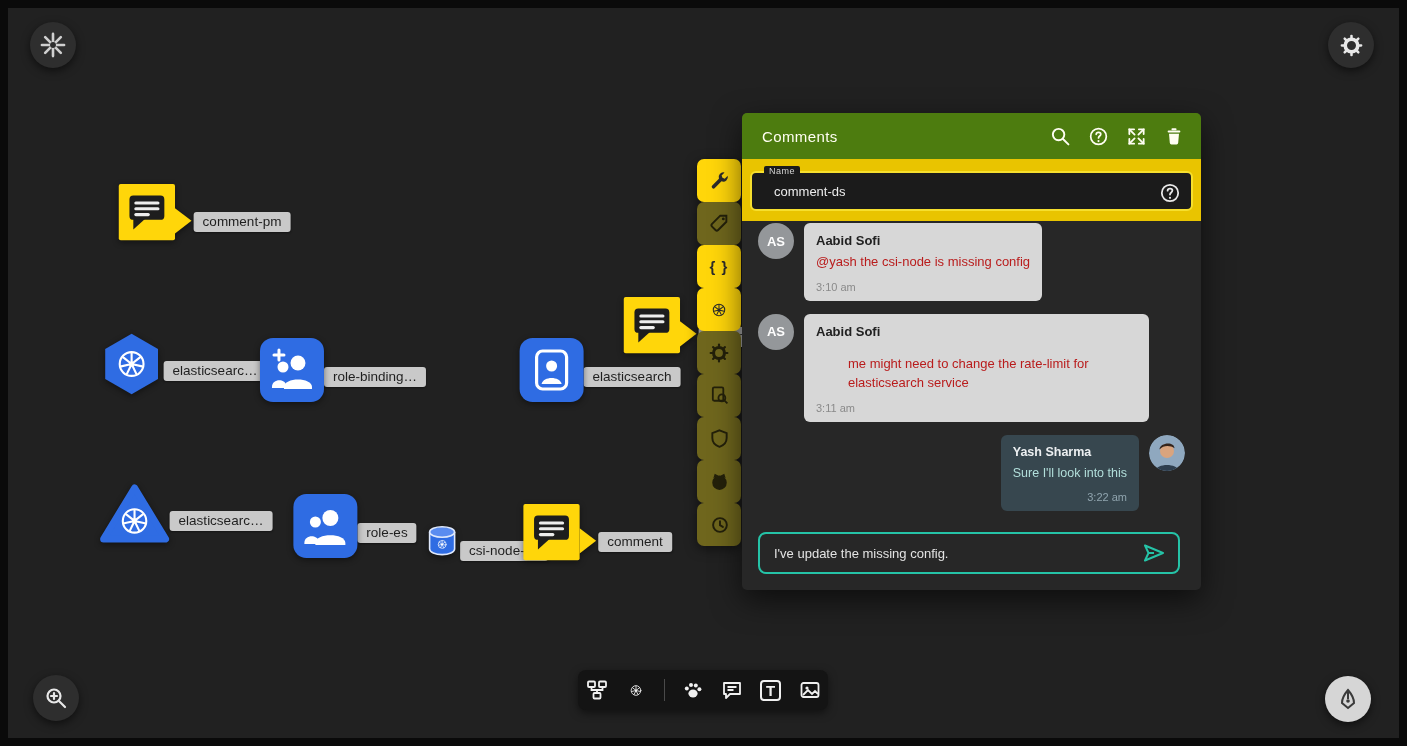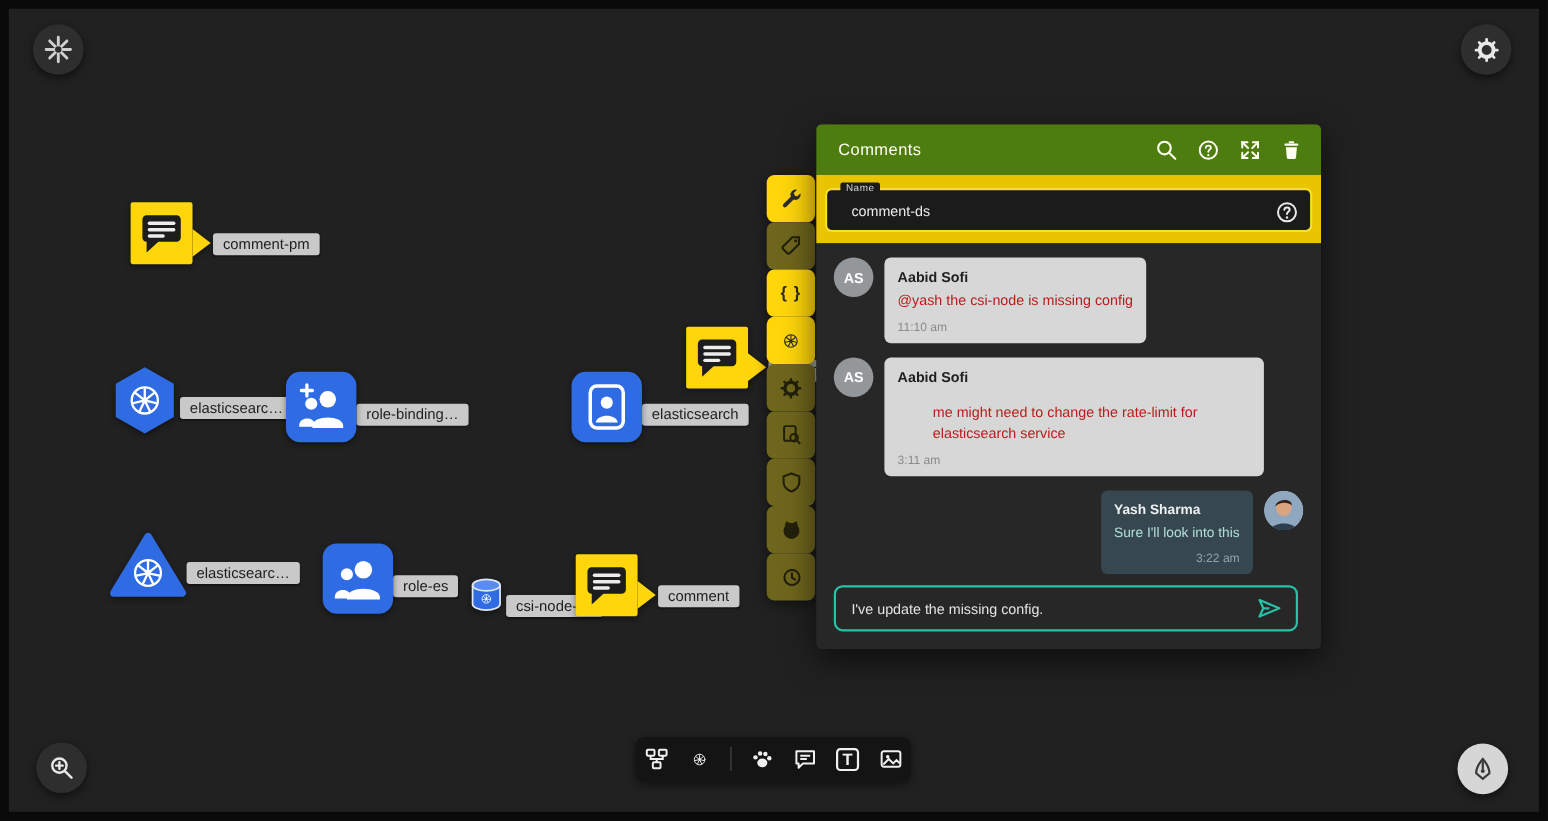--- a/index.html
+++ b/index.html
@@ -81,21 +81,21 @@
   .nf-label {
     position:absolute; top:-7px; left:12px; font-size:9px; color:#d5d5d5;
     background:#1b1b1b; padding:0 5px; border-radius:2px; letter-spacing:.5px;
   }
   .nf-input {
     flex:1; background:transparent; border:none; outline:none; color:#ececec;
     font-size:13px; font-family:"Liberation Sans", sans-serif;
   }
   .nf-help { position:absolute; right:10px; top:9px; width:22px; height:22px; color:#e8e8e8; cursor:pointer; }
 
-  .panel-body { flex:1; padding:13px 16px 0; display:flex; flex-direction:column; gap:13px; overflow:hidden; }
+  .panel-body { flex:1; padding:2px 16px 0; display:flex; flex-direction:column; gap:13px; overflow:hidden; }
   .msg { display:flex; gap:10px; align-items:flex-start; }
   .msg.right { justify-content:flex-end; }
   .avatar {
     width:36px; height:36px; border-radius:50%; background:#94979a; color:#fdfdfd;
     font-size:13px; font-weight:bold; display:flex; align-items:center; justify-content:center;
     flex:0 0 auto;
   }
   .avatar.photo { background:none; overflow:hidden; }
   .bubble { background:#d7d7d7; border-radius:6px; padding:10px 12px 8px; max-width:345px; }
   .bubble .b-name { font-weight:bold; font-size:13px; color:#212121; }
@@ -432,21 +432,21 @@
       </div>
     </div>
 
     <div class="panel-body">
 
       <div class="msg left">
         <div class="avatar">AS</div>
         <div class="bubble">
           <div class="b-name">Aabid Sofi</div>
           <div class="b-text">@yash the csi-node is missing config</div>
-          <div class="b-time">11:10 am</div>
+          <div class="b-time">3:10 am</div>
         </div>
       </div>
 
       <div class="msg left">
         <div class="avatar">AS</div>
         <div class="bubble">
           <div class="b-name">Aabid Sofi</div>
           <div class="b-text gap">me might need to change the rate-limit for elasticsearch service</div>
           <div class="b-time">3:11 am</div>
         </div>

